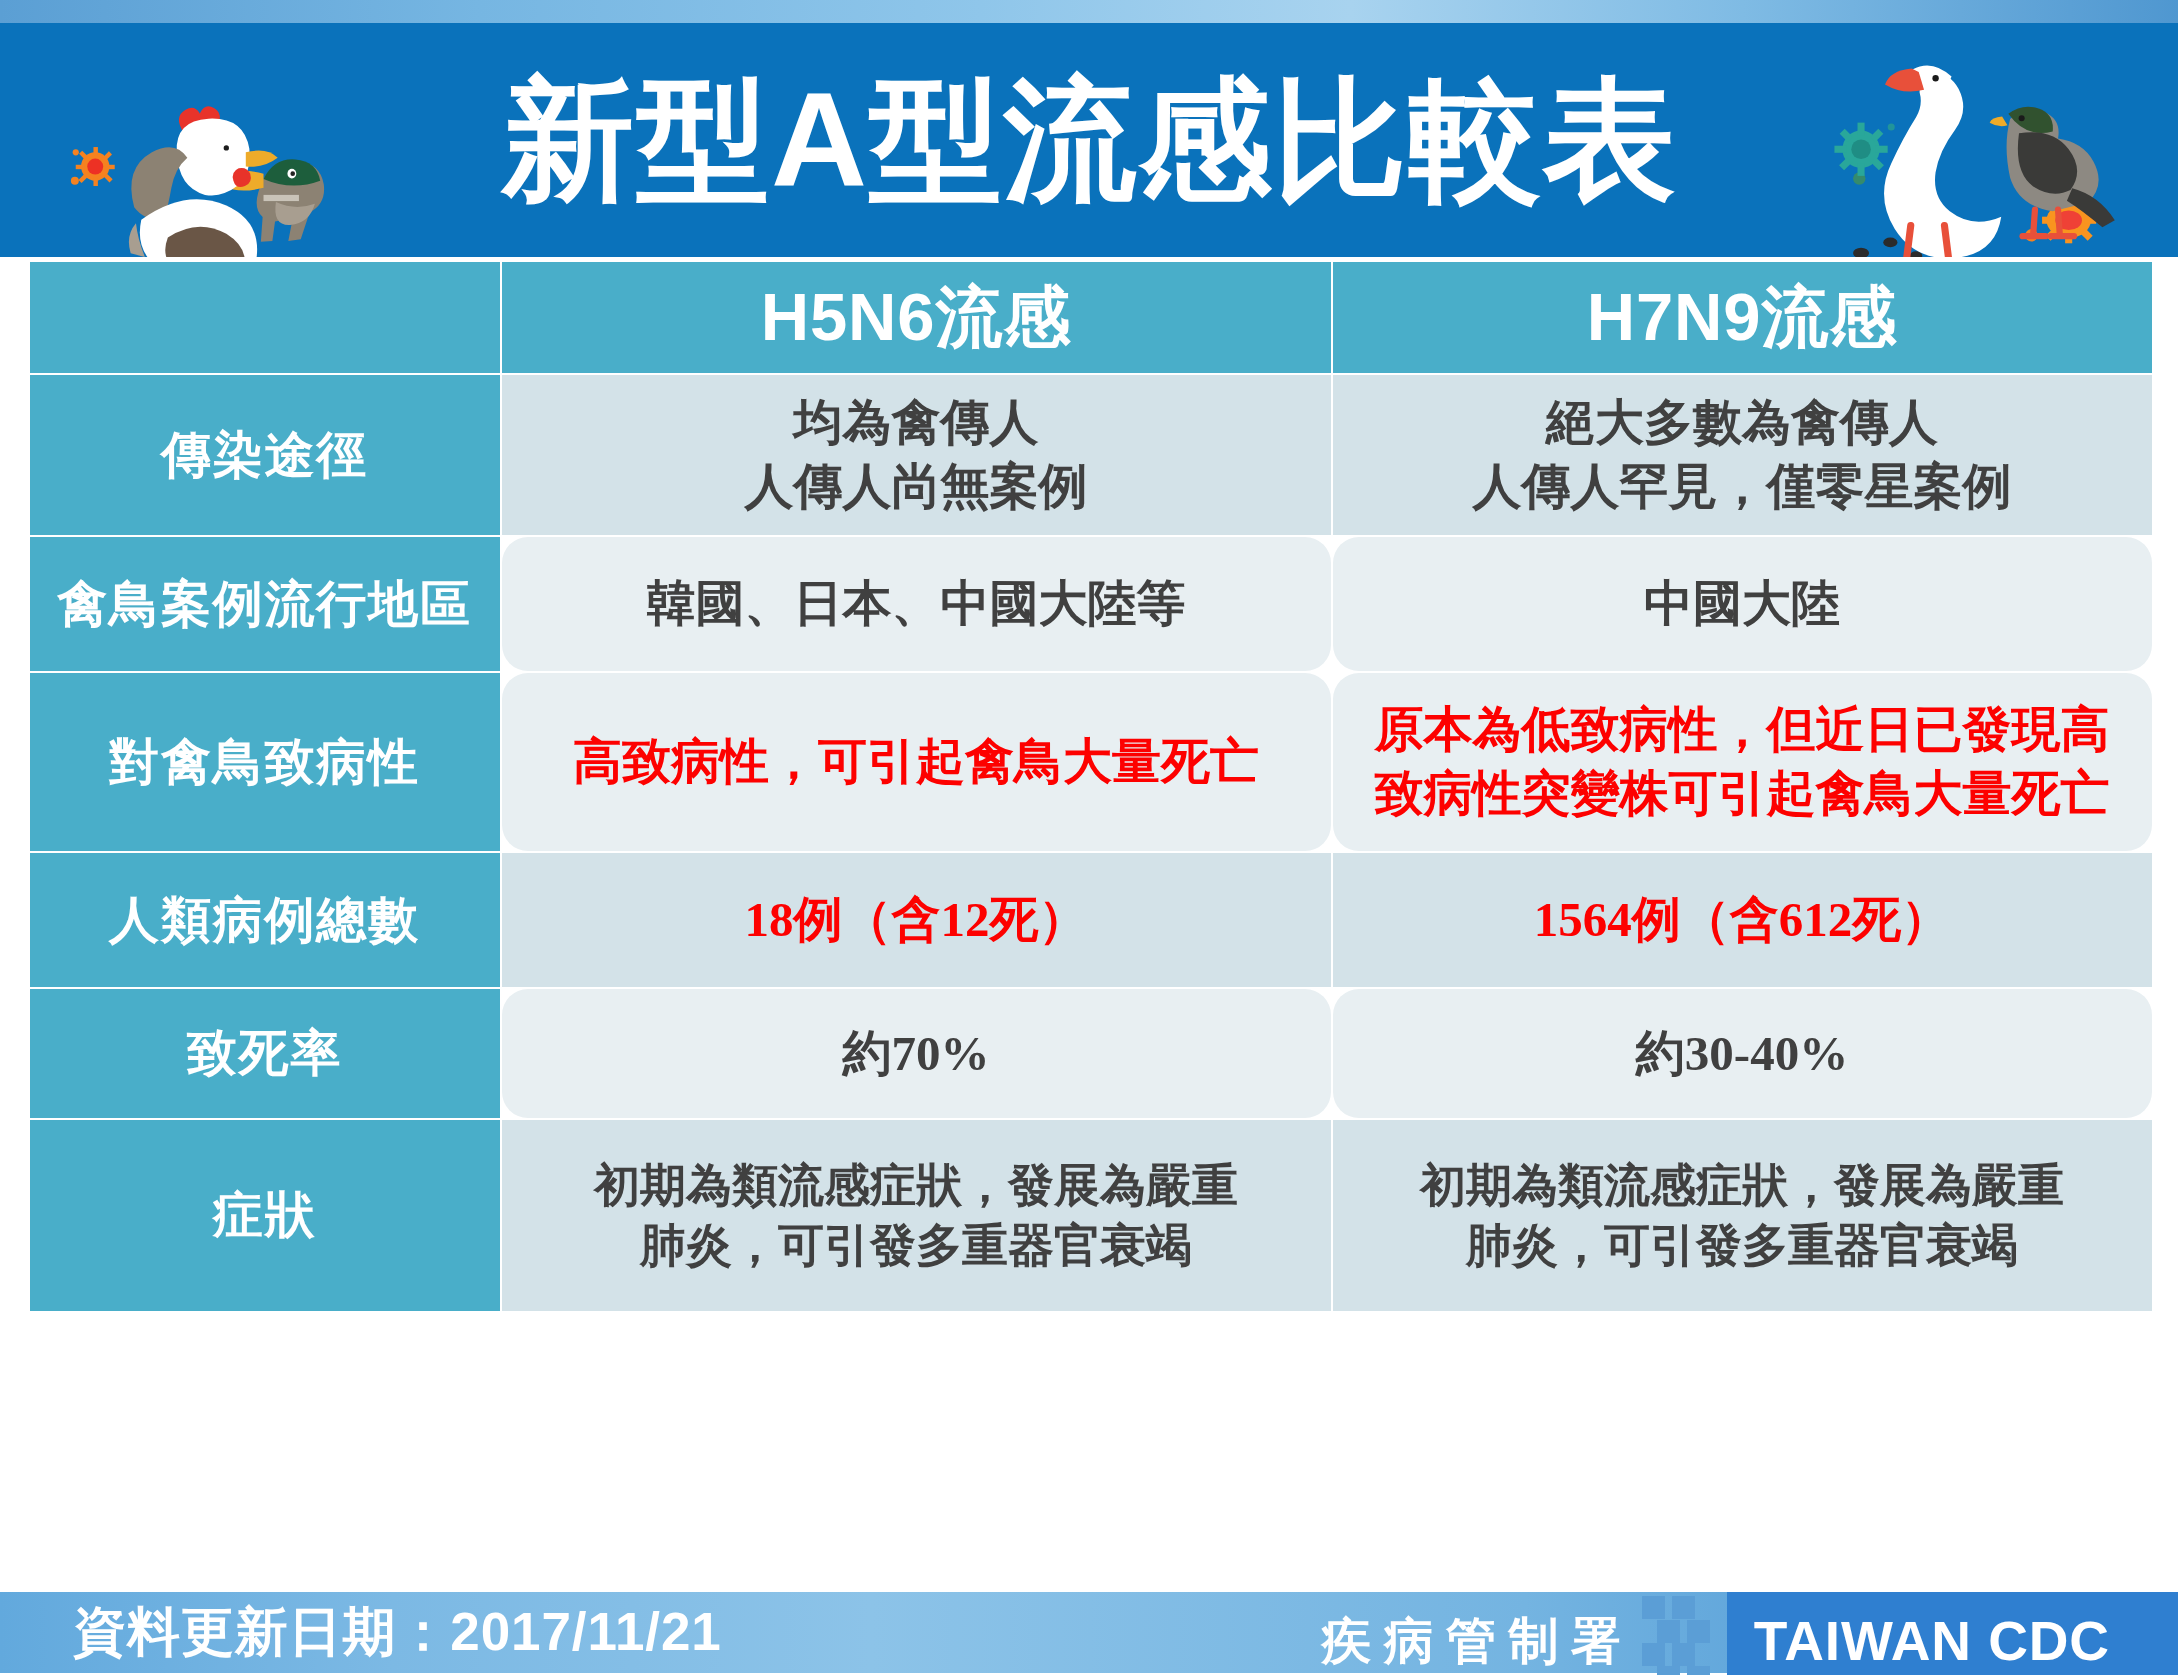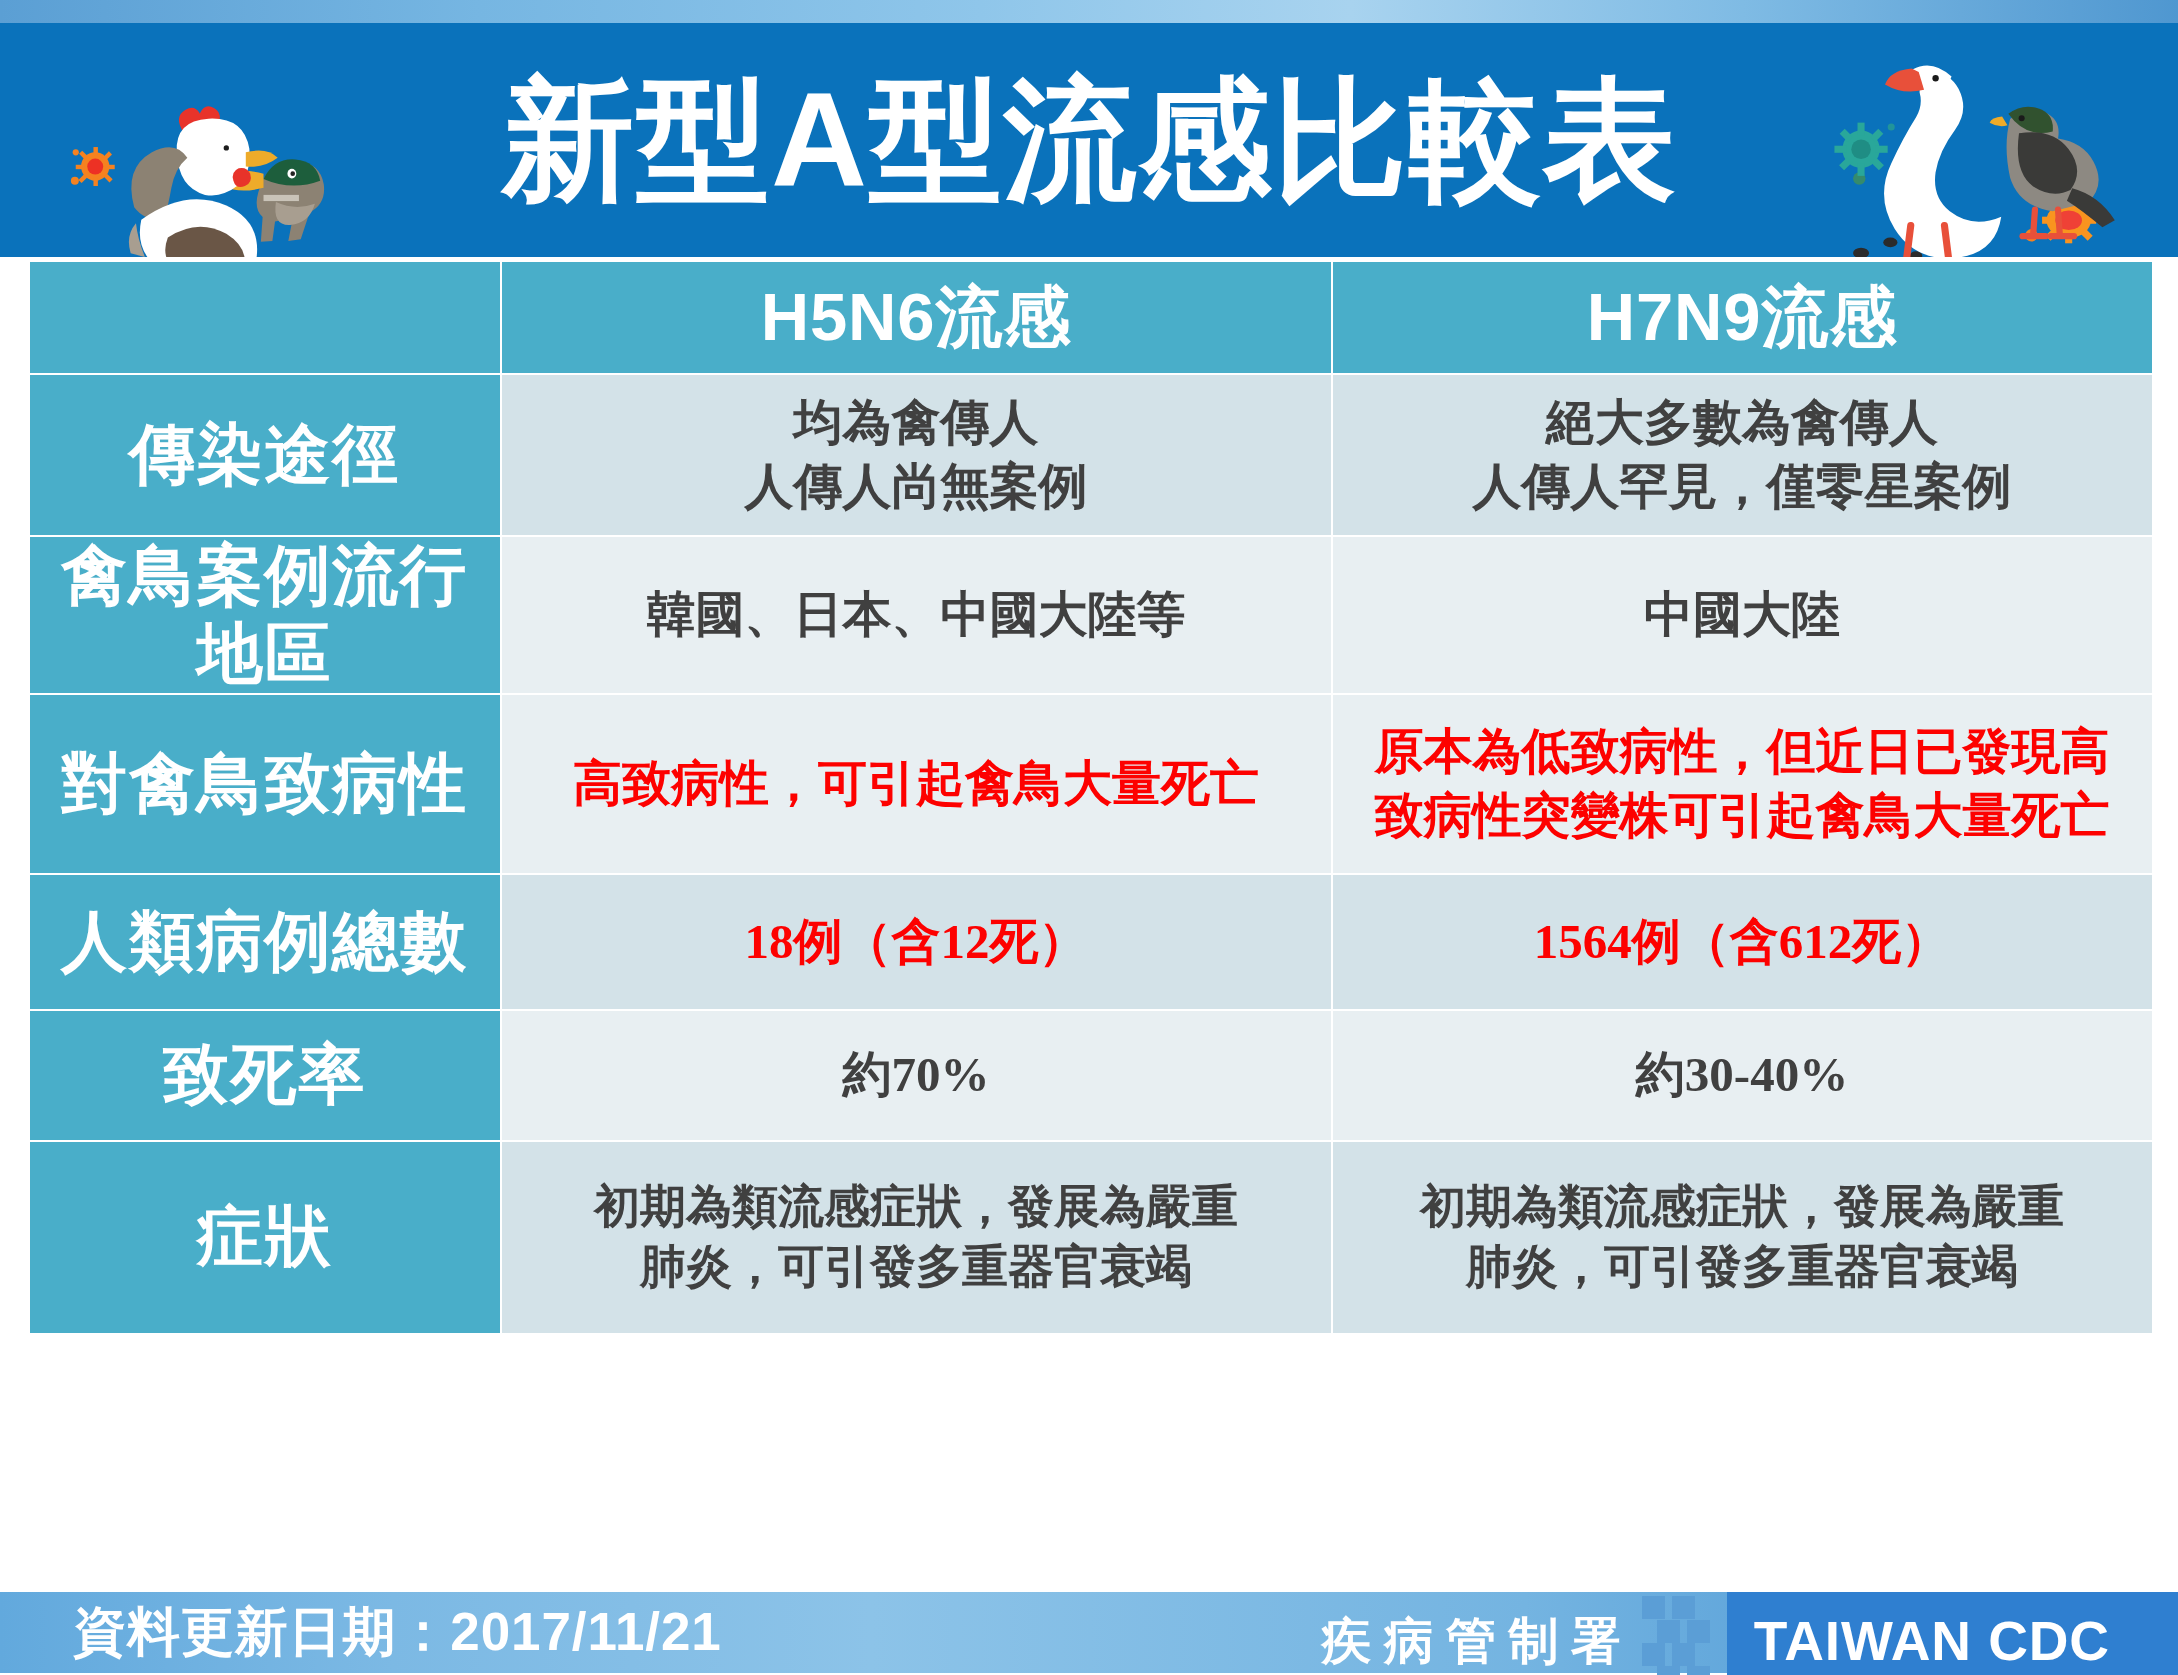--- a/index.html
+++ b/index.html
@@ -68,40 +68,40 @@
     background:#49aec9;
     color:#ffffff;
     font-size:67px;
     font-weight:bold;
     letter-spacing:0.9px;
     height:111px;
   }
   .lbl{
     background:#49aec9;
     color:#ffffff;
-    font-size:66px;
+    font-size:50px;
     font-weight:bold;
     letter-spacing:1.8px;
     line-height:1.18;
     margin-top:27px;
   }
   .val{
     color:#404040;
     font-size:49px;
     font-weight:bold;
     line-height:1.3;
     padding:7px 7px !important;
     letter-spacing:0px;
     font-family:Liberation Serif, serif;
   }
   .val.red{ color:#fd0100; }
   .val.small{ font-size:46px; }
 
   .bg-a{ background:#d3e2e8; }  
-  .bg-b{ background:#e8eff2; }  
+  .bg-b{ background:#e8eff2;border-radius:26px; }  
 
   .r1 td{height:146px;}
   .r2 td{height:120px;}
   .r3 td{height:120px;}
   .r4 td{height:164px;}
   .r5 td{height:120px;}
   .r6 td{height:115px;text-align:center;}
   .r7 td{height:177px;}
   .r8 td{height:115px;}
 

